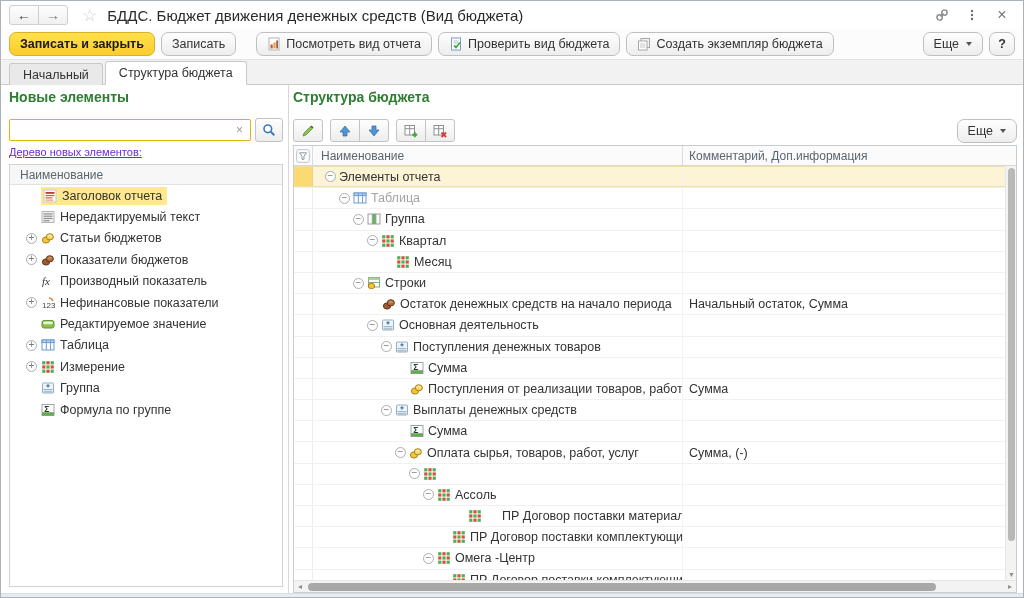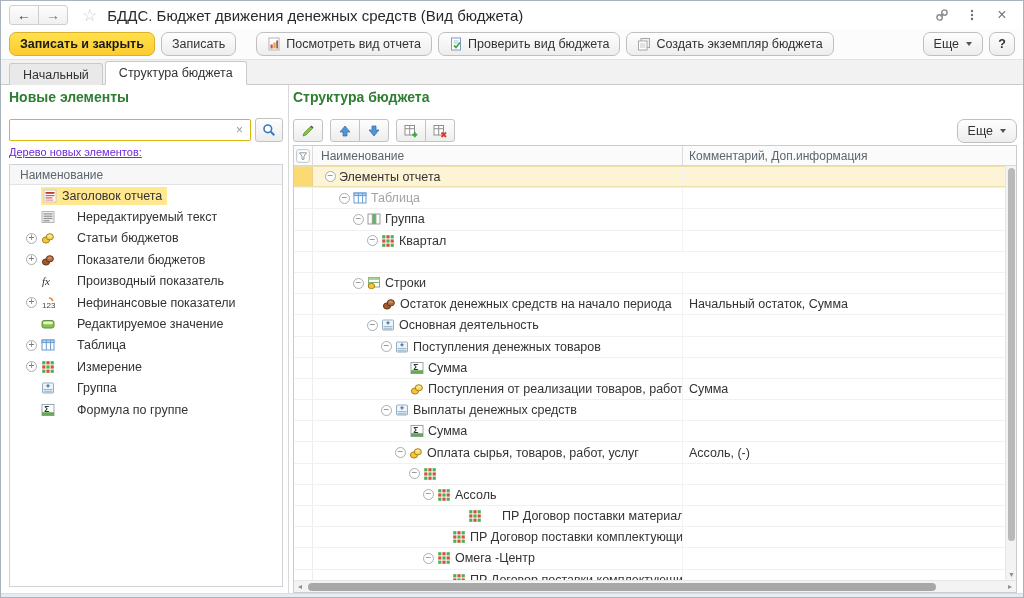--- a/index.html
+++ b/index.html
@@ -48,21 +48,21 @@
   .mag-btn { width:28px; height:24px; border:1px solid #c3c3c3; border-radius:3px; background:linear-gradient(#fefefe,#ededed); display:flex; align-items:center; justify-content:center; cursor:pointer; }
   .tree-label { font-size:11px; color:#6d28d9; height:15px; margin-bottom:3px;text-decoration:underline; }
 
   
   .tree-box { flex:1; border:1px solid #cfd3d7; margin-bottom:6px; background:#fff; overflow:hidden; display:flex; flex-direction:column; }
   .tree-head { height:20px; background:#f7f7f7; border-bottom:1px solid #e2e2e2; font-size:12px; color:#5a6670; display:flex; align-items:center; padding-left:10px; }
   .trow { height:21.4px; display:flex; align-items:center; padding-left:16px; font-size:12.5px; cursor:default; }
   .exp { flex:0 0 11px; height:11px; border:1px solid #a9adb2; border-radius:50%; background:#fff; font-size:10px; line-height:8px; text-align:center; color:#74797e; margin-right:4px; cursor:pointer; }
   .exp-ph { flex:0 0 11px; height:11px; margin-right:4px; }
   .ic { display:inline-block; width:14px; height:14px; flex:0 0 14px; }
-  .trow .ic { margin-right:22px; }
+  .trow .ic { margin-right:5px; }
   .trow .lbl { white-space:nowrap; }
   .hl { display:inline-flex; background:#ffe88f; padding:2px 5px 2px 2px; }
   .hl .ic { margin-right:5px; }
 
   
   .rtoolbar { height:25px; display:flex; align-items:center; gap:7px; margin-bottom:2px; }
   .tbtn { height:23px; min-width:30px; padding:0 6px; border:1px solid #c3c3c3; border-radius:3px; background:linear-gradient(#fefefe,#ededed); display:flex; align-items:center; justify-content:center; cursor:pointer; }
   .tgroup { display:flex; }
   .tgroup .tbtn:first-child { border-radius:3px 0 0 3px; }
   .tgroup .tbtn:last-child { border-radius:0 3px 3px 0; margin-left:-1px; }
@@ -436,20 +436,35 @@
                     <rect x="1.2" y="9.6" width="3.2" height="3.2" fill="#4caf50"></rect>
                     <rect x="5.4" y="9.6" width="3.2" height="3.2" fill="#d94f3d"></rect>
                     <rect x="9.6" y="9.6" width="3.2" height="3.2" fill="#4caf50"></rect>
                   </svg></span>
                 <span class="rowlbl">Квартал</span>
               </div>
               <div class="c-comment"></div>
             </div>
             <div class="grow">
               <div class="c-state"></div>
+              <div class="c-name" style="padding-left: 68px;">
+                <span class="exp-ph"></span>
+                <span class="ic"><svg width="14" height="14" viewBox="0 0 14 14">
+                    <rect x="1.2" y="1.2" width="3.2" height="3.2" fill="#4caf50"></rect>
+                    <rect x="5.4" y="1.2" width="3.2" height="3.2" fill="#d94f3d"></rect>
+                    <rect x="9.6" y="1.2" width="3.2" height="3.2" fill="#4caf50"></rect>
+                    <rect x="1.2" y="5.4" width="3.2" height="3.2" fill="#d94f3d"></rect>
+                    <rect x="5.4" y="5.4" width="3.2" height="3.2" fill="#4caf50"></rect>
+                    <rect x="9.6" y="5.4" width="3.2" height="3.2" fill="#d94f3d"></rect>
+                    <rect x="1.2" y="9.6" width="3.2" height="3.2" fill="#4caf50"></rect>
+                    <rect x="5.4" y="9.6" width="3.2" height="3.2" fill="#d94f3d"></rect>
+                    <rect x="9.6" y="9.6" width="3.2" height="3.2" fill="#4caf50"></rect>
+                  </svg></span>
+                <span class="rowlbl">Месяц</span>
+              </div>
               <div class="c-comment"></div>
             </div>
             <div class="grow">
               <div class="c-state"></div>
               <div class="c-name" style="padding-left: 40px;">
                 <span class="exp">−</span>
                 <span class="ic"><svg width="14" height="14" viewBox="0 0 14 14">
                     <rect x="1.5" y="1.5" width="11" height="9.5" fill="#fff" stroke="#7fae7f"></rect>
                     <rect x="1.5" y="1.5" width="11" height="2.4" fill="#a8d08d"></rect>
                     <line x1="1.5" y1="6.5" x2="12.5" y2="6.5" stroke="#7fae7f"></line>
@@ -560,21 +575,21 @@
               <div class="c-state"></div>
               <div class="c-name" style="padding-left: 82px;">
                 <span class="exp">−</span>
                 <span class="ic"><svg width="14" height="14" viewBox="0 0 14 14">
                     <ellipse cx="5" cy="9" rx="3.6" ry="3.1" fill="#f5c63a" stroke="#a8831a"></ellipse>
                     <ellipse cx="8.8" cy="5.8" rx="3.6" ry="3.1" fill="#f7d35c" stroke="#a8831a"></ellipse>
                     <ellipse cx="8.8" cy="5" rx="2.2" ry="1.2" fill="#fbe69a"></ellipse>
                   </svg></span>
                 <span class="rowlbl">Оплата сырья, товаров, работ, услуг</span>
               </div>
-              <div class="c-comment">Ассоль, (-)</div>
+              <div class="c-comment">Сумма, (-)</div>
             </div>
             <div class="grow">
               <div class="c-state"></div>
               <div class="c-name" style="padding-left: 96px;">
                 <span class="exp">−</span>
                 <span class="ic"><svg width="14" height="14" viewBox="0 0 14 14">
                     <rect x="1.2" y="1.2" width="3.2" height="3.2" fill="#4caf50"></rect>
                     <rect x="5.4" y="1.2" width="3.2" height="3.2" fill="#d94f3d"></rect>
                     <rect x="9.6" y="1.2" width="3.2" height="3.2" fill="#4caf50"></rect>
                     <rect x="1.2" y="5.4" width="3.2" height="3.2" fill="#d94f3d"></rect>

